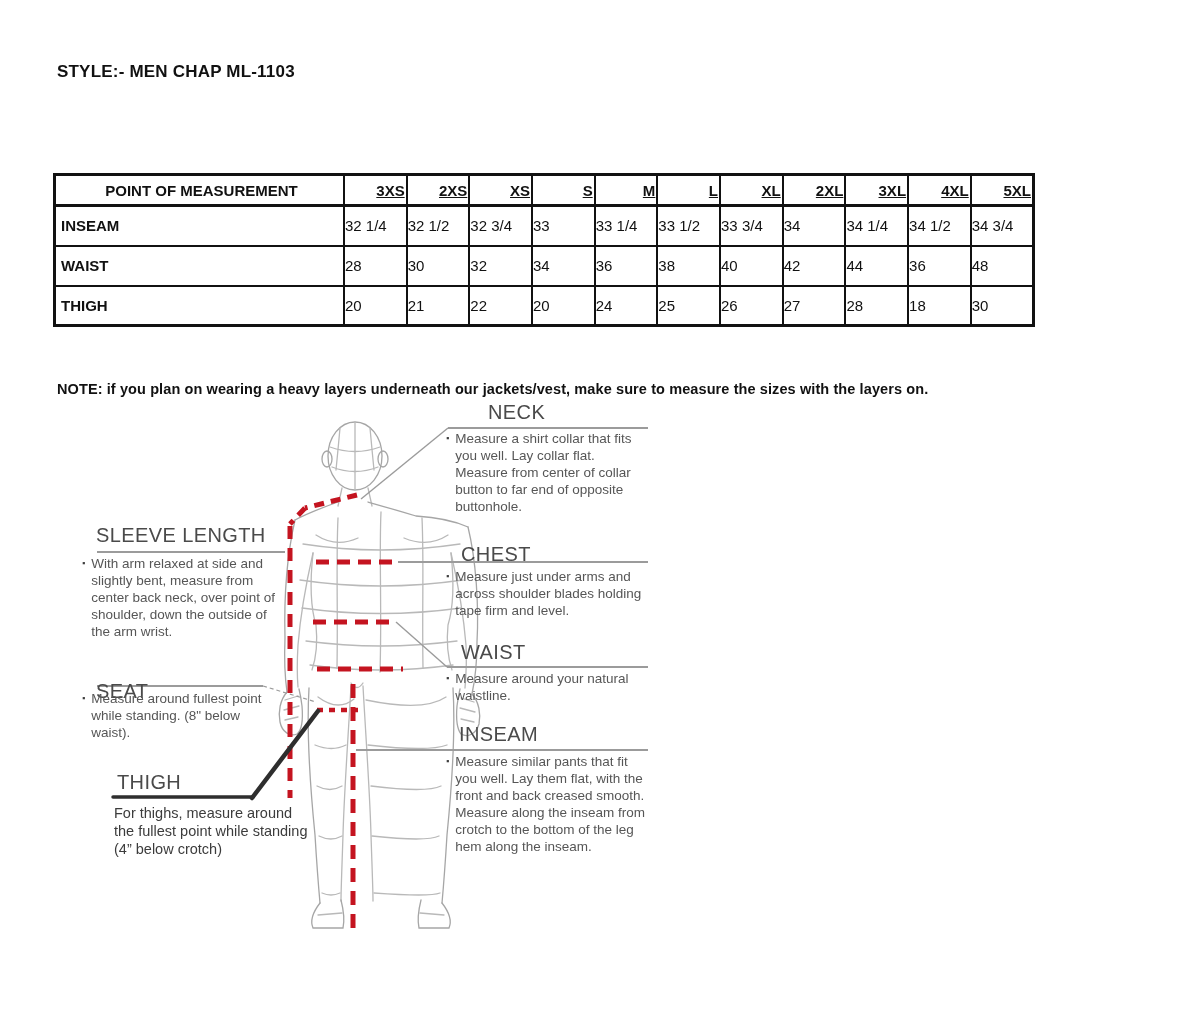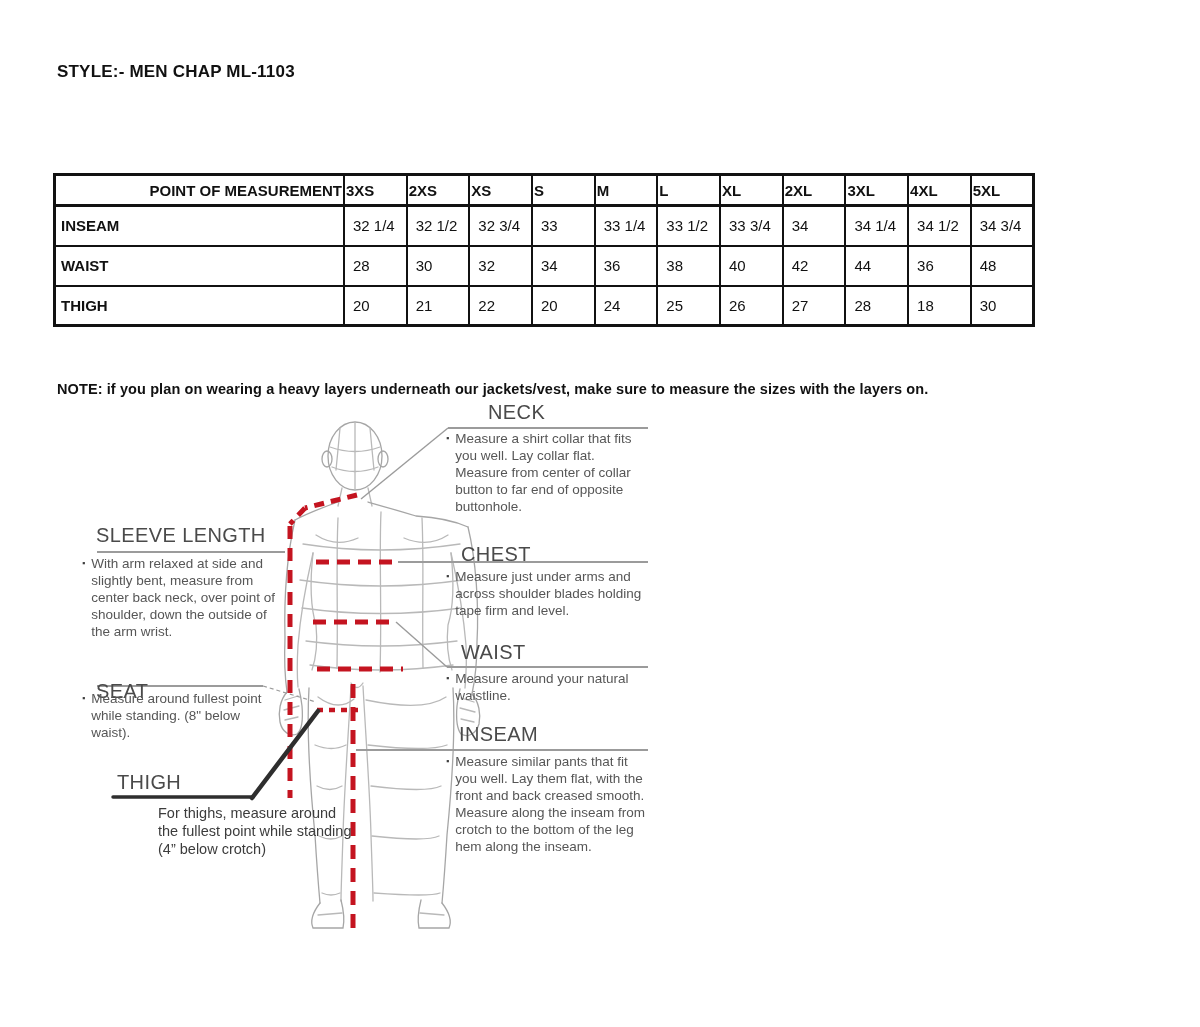--- a/index.html
+++ b/index.html
@@ -24,25 +24,25 @@
     position:absolute;left:57px;top:354px;width:920px;font-size:14.5px;font-weight:bold;letter-spacing:0.1px;margin-top:27px;
   }
   table.size-table{
     position:absolute;left:53px;top:173px;width:982px;border-collapse:collapse;table-layout:fixed;
     border:3px solid var(--ink);
   }
   table.size-table th, table.size-table td{
     border:2px solid var(--ink);font-size:15px;overflow:hidden;white-space:nowrap;
   }
   table.size-table thead th{height:26px;border-bottom:3px solid var(--ink);}
-  table.size-table .c-label{width:281px;text-align:right;padding-left:5px;font-weight:bold;}
-  table.size-table .c-size{text-align:left;font-weight:bold;}
+  table.size-table .c-label{width:281px;text-align:center;padding-left:5px;font-weight:bold;}
+  table.size-table .c-size{text-align:right;font-weight:bold;text-decoration:underline;}
   table.size-table tbody tr{height:40px;}
   table.size-table .r-label{text-align:left;padding-left:5px;font-weight:bold;}
-  table.size-table td{font-weight:normal;text-align:left;padding-left:8px;}
+  table.size-table td{font-weight:normal;text-align:left;padding-left:0;}
   svg.diagram-art{position:absolute;left:0;top:0;width:1200px;height:1027px;pointer-events:none;}
   .co-title{
     position:absolute;font-size:20px;color:var(--heading);letter-spacing:0.4px;z-index:2;white-space:nowrap;
   }
   .co-body{
     position:absolute;display:flex;gap:6px;font-size:13.5px;line-height:17px;color:var(--bodytxt);z-index:2;
   }
   .co-body .bullet{font-size:9px;line-height:17px;color:#3d3d3d;flex:0 0 auto;}
   .co-neck-title{left:488px;top:401px;}
   .co-neck-body{left:446px;top:430px;width:202px;}
@@ -50,21 +50,21 @@
   .co-chest-body{left:446px;top:568px;width:206px;}
   .co-waist-title{left:461px;top:641px;}
   .co-waist-body{left:446px;top:670px;width:200px;}
   .co-inseam-title{left:459px;top:723px;}
   .co-inseam-body{left:446px;top:753px;width:206px;}
   .co-sleeve-title{left:96px;top:524px;}
   .co-sleeve-body{left:82px;top:555px;width:202px;}
   .co-seat-title{left:96px;top:660px;margin-top:20px;}
   .co-seat-body{left:82px;top:690px;width:195px;}
   .co-thigh-title{left:117px;top:771px;}
-  .co-thigh-body{left:114px;top:804px;width:195px;font-size:14.5px;line-height:18px;color:#3c3c3c;margin-left:44px;}
+  .co-thigh-body{left:114px;top:804px;width:195px;font-size:14.5px;line-height:18px;color:#3c3c3c;}
 </style>
 </head>
 <body>
 
 <div class="page">
 
   <div class="doc-title">STYLE:- MEN CHAP ML-1103</div>
 
   <table class="size-table">
     <thead>

